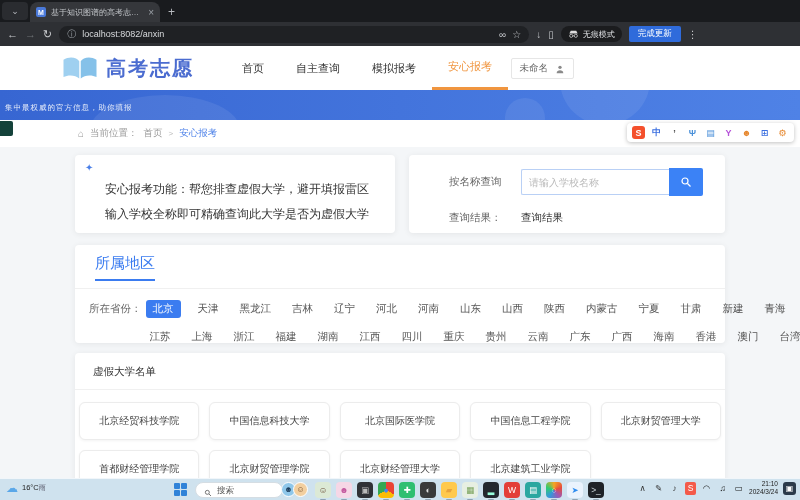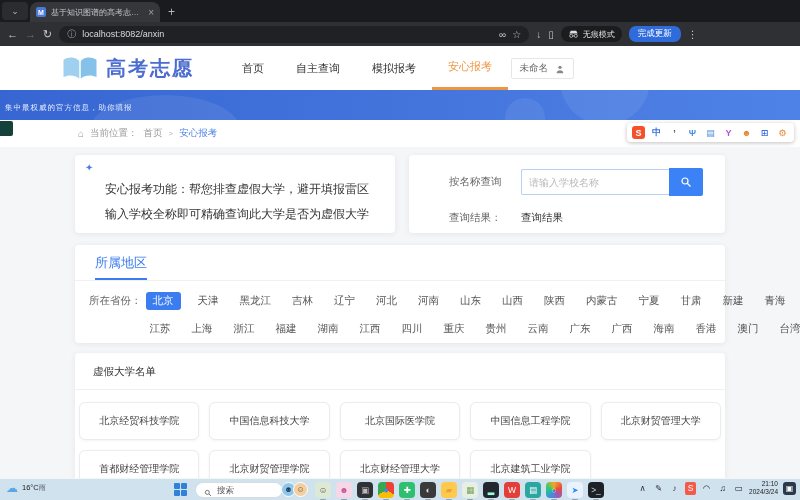--- a/index.html
+++ b/index.html
@@ -17,21 +17,21 @@
   .tab-close{color:#9aa0a6;font-size:10px}
   .new-tab{color:#b7babf;font-size:12px;margin:0 0 3px 8px}
   .toolbar{height:24px;background:#2e3034;display:flex;align-items:center;padding:0 7px;gap:7px}
   .nav-btn{color:#c8cacd;font-size:11px}
   .nav-btn.dim{color:#6e7276}
   .urlbar{flex:none;width:470px;height:17px;background:#1f2124;border-radius:9px;display:flex;align-items:center;padding:0 8px;gap:6px}
   .url-info{color:#9aa0a6;font-size:9px}
   .url-text{flex:1;color:#d8dadd;font-size:9px;white-space:nowrap;overflow:hidden}
   .bar-ico{color:#c0c3c7;font-size:10px}
   .incog{height:16px;background:#1b1c1e;border-radius:8px;display:flex;align-items:center;gap:4px;padding:0 7px;color:#e4e6e9;font-size:8px}
-  .update-btn{height:16px;background:#2f6bdb;border:none;border-radius:7px;color:#fff;font-size:8.5px;padding:0 9px}
+  .update-btn{height:16px;background:#2f6bdb;border:none;border-radius:2px;color:#fff;font-size:8.5px;padding:0 9px}
   .menu-dots{color:#c8cacd;font-size:10px}
 
   
   .site-header{position:absolute;top:46px;left:0;width:676px;height:44px;background:#fff;display:flex;align-items:center}
   .logo{margin-left:62px;display:flex;align-items:center;gap:8px}
   .logo-text{font-size:20px;font-weight:bold;color:#4b6cd0;letter-spacing:2px}
   .main-nav{display:flex;height:100%;margin-left:32px}
   .nav-item{display:flex;align-items:center;padding:0 16px;font-size:11px;color:#333;height:100%}
   .nav-item.active{color:#f0953f;border-bottom:3px solid #f0953f}
   .user-box{position:absolute;right:102px;top:12px;border:1px solid #e6e6e6;border-radius:2px;padding:3px 8px;display:flex;align-items:center;gap:7px;font-size:9.5px;color:#666}
@@ -69,21 +69,21 @@
   .search-row{display:flex;align-items:center}
   .search-label{font-size:10.5px;color:#666;width:72px}
   .search-input{width:148px;height:26px;border:1px solid #b9d0f5;border-right:none;border-radius:2px 0 0 2px;font-size:10px;padding:0 7px;color:#333;outline:none}
   .search-input::placeholder{color:#bbb}
   .search-btn{width:34px;height:28px;background:#3b82f6;border:none;border-radius:0 2px 2px 0;display:flex;align-items:center;justify-content:center}
   .result-row{display:flex;margin-top:15px;font-size:10.5px}
   .result-label{color:#666;width:72px}
   .result-value{color:#333}
 
   .region-card{position:absolute;left:75px;top:98px;width:650px;height:98px}
-  .region-tab{display:inline-block;margin:9px 0 0 20px;padding-bottom:6px;font-size:13px;color:#3b7cf0;border-bottom:2px solid #3b7cf0}
+  .region-tab{display:inline-block;margin:9px 0 7px 20px;padding-bottom:6px;font-size:15px;color:#3b7cf0;border-bottom:2px solid #3b7cf0}
   .hr{height:1px;background:#f0f0f0}
   .prov-wrap{display:flex;padding:11px 10px 0 14px}
   .prov-label{font-size:10.5px;color:#666;flex:none;margin-top:2px}
   .prov-rows{display:flex;flex-direction:column;gap:10px;margin-left:4px}
   .prov-row{display:flex;gap:13px;flex-wrap:nowrap}
   .prov{font-size:10.5px;color:#555;padding:2px 4px;white-space:nowrap}
   .prov.active{background:#3b7cf0;color:#fff;border-radius:3px;padding:2px 7px}
 
   .fake-card{position:absolute;left:75px;top:206px;width:650px;height:140px}
   .fake-title{padding:12px 0 10px 18px;font-size:10.5px;color:#333}

